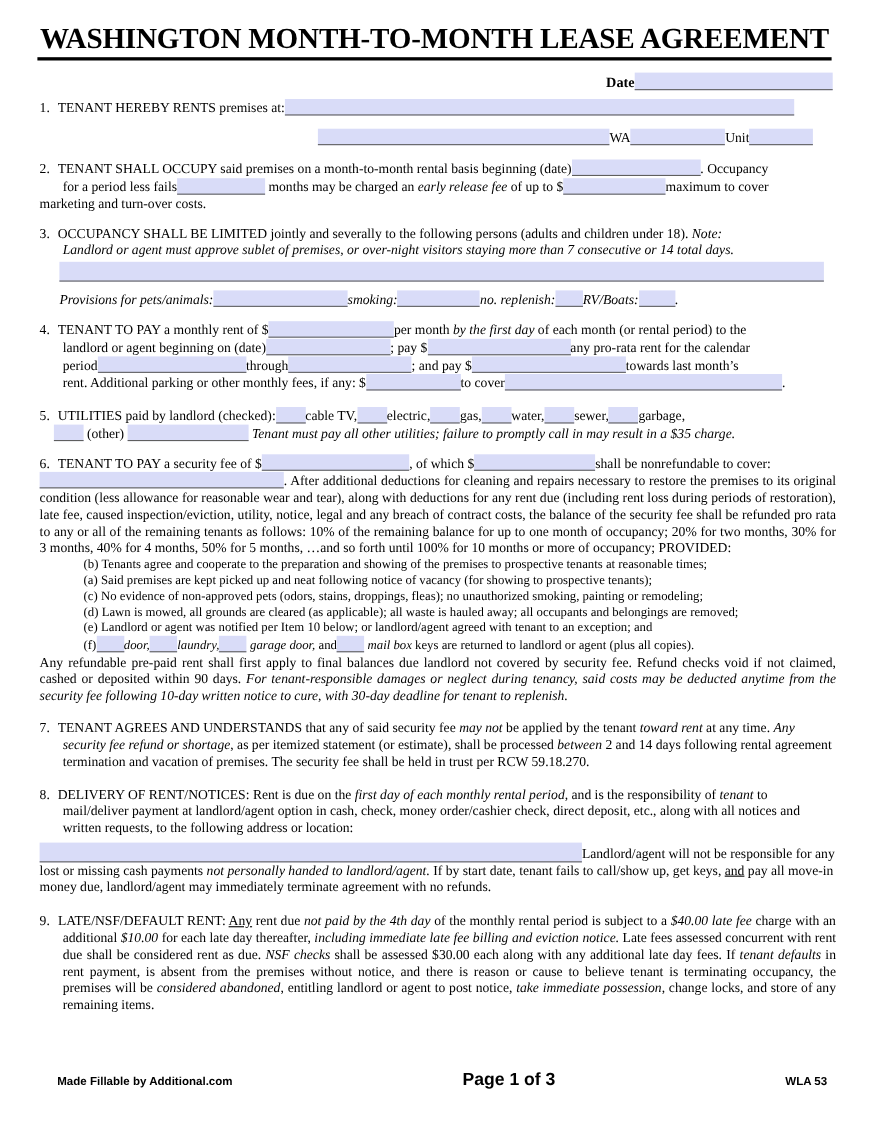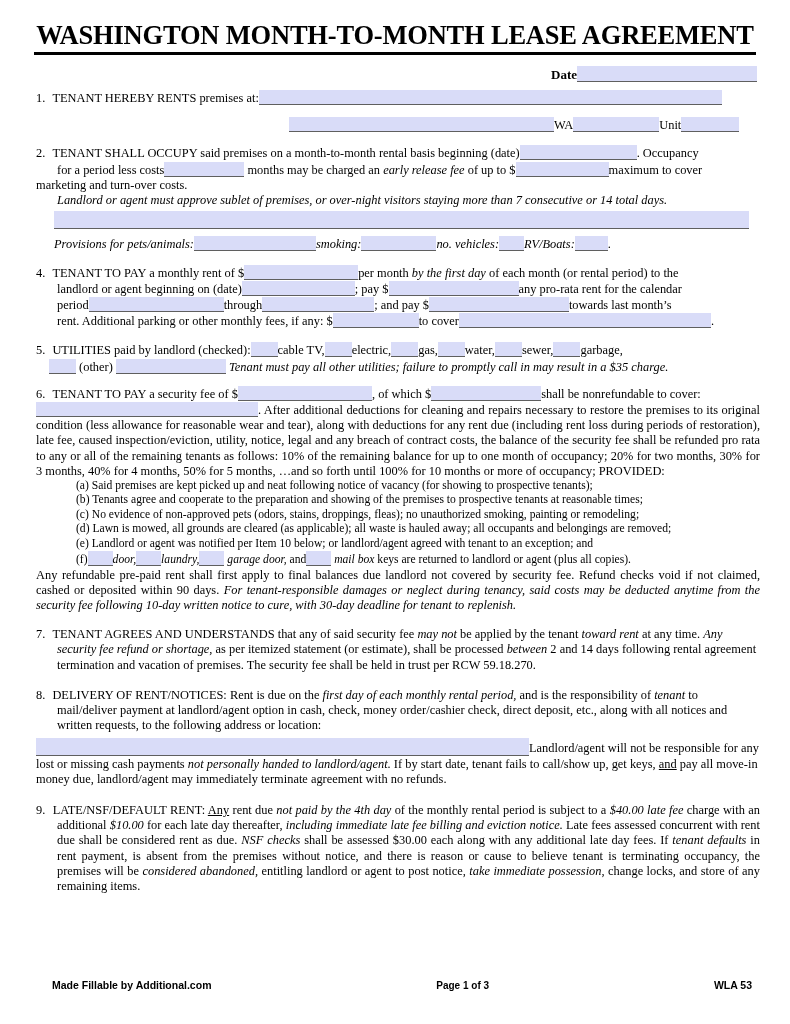--- a/index.html
+++ b/index.html
@@ -90,21 +90,21 @@
     right: 0;
     bottom: 33px;
     padding: 0 38px 0 52px;
     display: flex;
     justify-content: space-between;
     align-items: baseline;
     font-family: "Liberation Sans", "DejaVu Sans", sans-serif;
     font-size: 10.5px;
     font-weight: bold;
   }
-  .footer .mid { font-size: 10px; }
+  .footer .mid { font-size: 16px; }
   .footer .left { font-weight: bold; }
   .smallgap { display:inline-block; width:4px; }
 </style>
 </head>
 <body>
 
 <div class="page">
 
   <div class="title-wrap">
     <span class="doc-title">WASHINGTON MONTH-TO-MONTH LEASE AGREEMENT</span>
@@ -124,34 +124,39 @@
     <div class="indent" style="margin-top:11px;padding-left:253px;">
       <span class="fld" style="width:265px;"></span><b>WA</b><span class="fld" style="width:86px;"></span><b>Unit</b><span class="fld" style="width:58px;"></span>
     </div>
 
     <div class="sec num-hang" style="margin-top:12px;">
       <span>2.</span>
       <span class="smallgap"></span><b>TENANT SHALL OCCUPY</b>
       <span>said premises on a month-to-month rental basis beginning (date)</span><span class="fld" style="width:117px;"></span><span>. Occupancy</span>
     </div>
     <div class="indent">
-      <span>for a period less costs</span><span class="fld" style="width:80px;"></span>
+      <span>for a period less fails</span><span class="fld" style="width:80px;"></span>
       <span>months may be charged an</span> <i>early release fee</i>
       <span>of up to $</span><span class="fld" style="width:93px;"></span><span>maximum to cover</span>
     </div>
     <div>
       <span>marketing and turn-over costs.</span>
     </div>
 
+    <div class="sec num-hang" style="margin-top:12px;">
+      <span>3.</span>
+      <span class="smallgap"></span><b>OCCUPANCY SHALL BE LIMITED</b>
+      <span>jointly and severally to the following persons (adults and children under 18).</span> <i><b>Note:</b></i>
+    </div>
     <div class="indent it">Landlord or agent must approve sublet of premises, or over-night visitors staying more than 7 consecutive or 14 total days.</div>
     <div class="indent" style="margin-top:3px;padding-left:18px;">
       <span class="fld tall" style="width:695px;"></span>
     </div>
     <div class="indent" style="margin-top:7px;padding-left:18px;">
-      <span class="bi">Provisions for pets/animals:</span><span class="fld" style="width:122px;"></span><span class="bi">smoking:</span><span class="fld" style="width:75px;"></span><span class="bi">no. vehicles:</span><span class="fld" style="width:25px;"></span><span class="bi">RV/Boats:</span><span class="fld" style="width:33px;"></span><span>.</span>
+      <span class="bi">Provisions for pets/animals:</span><span class="fld" style="width:122px;"></span><span class="bi">smoking:</span><span class="fld" style="width:75px;"></span><span class="bi">no. replenish:</span><span class="fld" style="width:25px;"></span><span class="bi">RV/Boats:</span><span class="fld" style="width:33px;"></span><span>.</span>
     </div>
 
     <div class="sec num-hang" style="margin-top:12px;">
       <span>4.</span>
       <span class="smallgap"></span><b>TENANT TO PAY</b>
       <span>a monthly rent of $</span><span class="fld" style="width:114px;"></span><span>per month</span> <i>by the first day</i> <span>of each month (or rental period) to the</span>
     </div>
     <div class="indent">
       <span>landlord or agent beginning on (date)</span><span class="fld" style="width:113px;"></span><span>; pay $</span><span class="fld" style="width:130px;"></span><span>any pro-rata rent for the calendar</span>
     </div>
@@ -173,22 +178,22 @@
     </div>
 
     <div class="sec num-hang" style="margin-top:11px;">
       <span>6.</span>
       <span class="smallgap"></span><b>TENANT TO PAY</b>
       <span>a security fee of $</span><span class="fld" style="width:134px;"></span><span>, of which $</span><span class="fld" style="width:110px;"></span><span>shall be nonrefundable to cover:</span>
     </div>
     <div style="text-align:justify;">
       <span class="fld" style="width:222px;"></span><span>. After additional deductions for cleaning and repairs necessary to restore the premises to its original condition (less allowance for reasonable wear and tear), along with deductions for any rent due (including rent loss during periods of restoration), late fee, caused inspection/eviction, utility, notice, legal and any breach of contract costs, the balance of the security fee shall be refunded pro rata to any or all of the remaining tenants as follows: 10% of the remaining balance for up to one month of occupancy; 20% for two months, 30% for 3 months, 40% for 4 months, 50% for 5 months, …and so forth until 100% for 10 months or more of occupancy;</span> <b>PROVIDED:</b>
     </div>
+    <div class="list-sub">(b) Tenants agree and cooperate to the preparation and showing of the premises to prospective tenants at reasonable times;</div>
     <div class="list-sub">(a) Said premises are kept picked up and neat following notice of vacancy (for showing to prospective tenants);</div>
-    <div class="list-sub">(b) Tenants agree and cooperate to the preparation and showing of the premises to prospective tenants at reasonable times;</div>
     <div class="list-sub">(c) No evidence of non-approved pets (odors, stains, droppings, fleas); no unauthorized smoking, painting or remodeling;</div>
     <div class="list-sub">(d) Lawn is mowed, all grounds are cleared (as applicable); all waste is hauled away; all occupants and belongings are removed;</div>
     <div class="list-sub">(e) Landlord or agent was notified per Item 10 below; or landlord/agent agreed with tenant to an exception; and</div>
     <div class="list-sub">
       <span>(f)</span><span class="fld" style="width:25px;"></span><i>door,</i><span class="fld" style="width:25px;"></span><i>laundry,</i><span class="fld" style="width:25px;"></span> <i>garage door,</i> <span>and</span><span class="fld" style="width:25px;"></span> <i>mail box</i> <span>keys are returned to landlord or agent (plus all copies).</span>
     </div>
     <div style="text-align:justify;">
       <span>Any refundable pre-paid rent shall first apply to final balances due landlord not covered by security fee. Refund checks void if not claimed, cashed or deposited within 90 days.</span> <i>For tenant-responsible damages or neglect during tenancy, said costs may be deducted anytime from the security fee following 10-day written notice to cure, with 30-day deadline for tenant to replenish.</i>
     </div>
 

